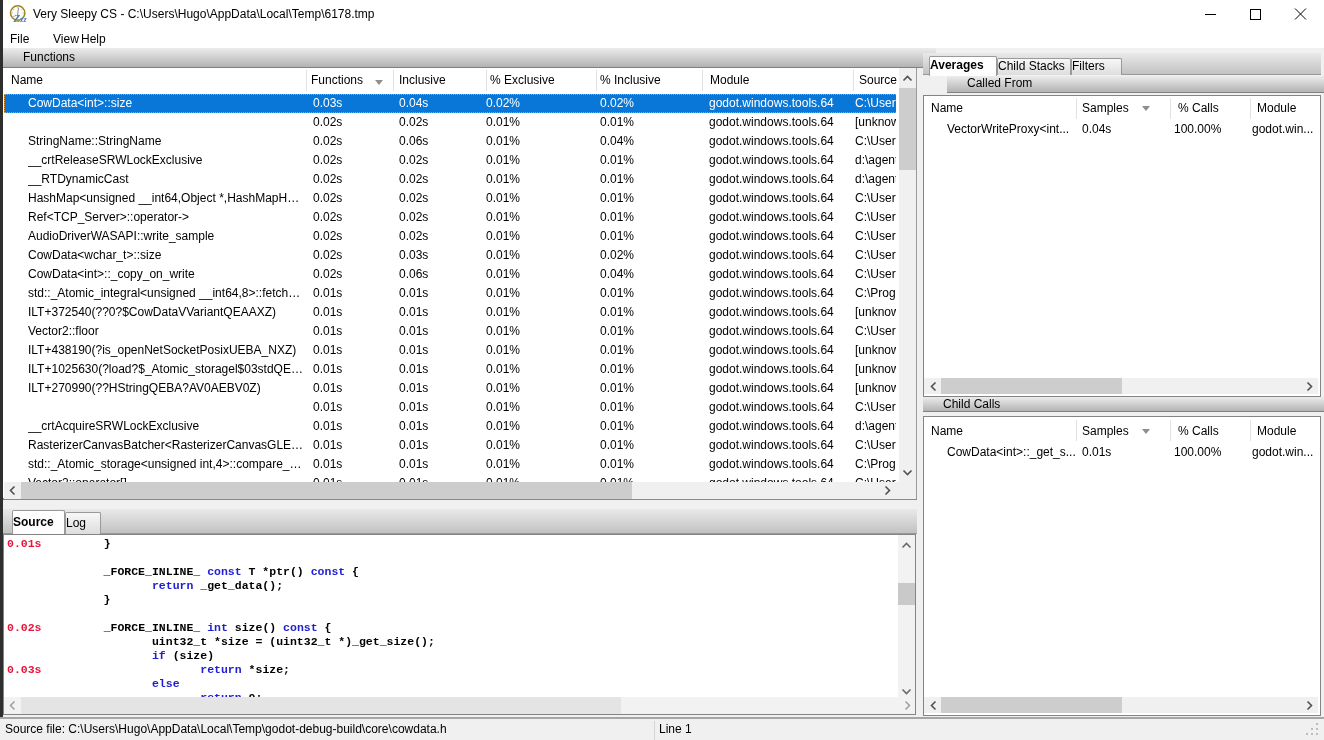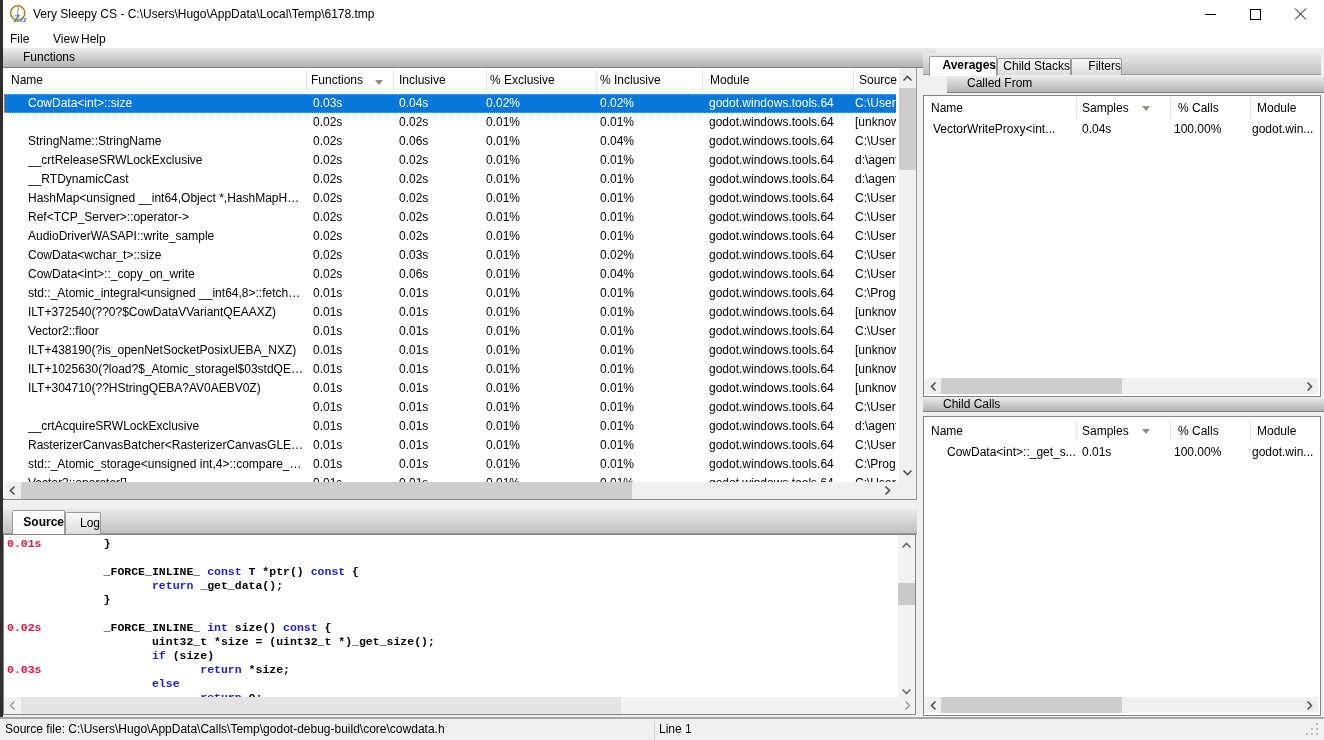--- a/index.html
+++ b/index.html
@@ -2,21 +2,21 @@
 <html><head><meta charset="utf-8"><style>
 html,body{margin:0;padding:0}
 body{width:1324px;height:740px;position:relative;overflow:hidden;background:#f0f0f0;
  font-family:"Liberation Sans",sans-serif;font-size:12px;color:#000;
  -webkit-font-smoothing:antialiased}
 .a{position:absolute}
 .cap{background:linear-gradient(#ececec,#b3b3b3);border-bottom:1px solid #808080;
  line-height:18px;padding-left:20px}
 .tabstrip{background:linear-gradient(#e9e9e9,#c2c2c2);border-bottom:1px solid #989898}
 .tab{position:absolute;border:1px solid #9a9a9a;border-bottom:none;
- border-radius:2px 2px 0 0;text-align:right;background:linear-gradient(#f8f8f8,#ddd)}
+ border-radius:2px 2px 0 0;text-align:left;background:linear-gradient(#f8f8f8,#ddd)}
 .tabsel{background:linear-gradient(#fff,#fdfdfd);font-weight:bold}
 .pane{position:absolute;background:#fff;border:1px solid #848484}
 .hsep{position:absolute;width:1px;background:#e2e2e2}
 .arrD{position:absolute;width:0;height:0;border-left:4px solid transparent;
  border-right:4px solid transparent;border-top:5px solid #908e86}
 .row{position:absolute;left:1px;width:894px;height:19px;line-height:19px}
 .row span{position:absolute;top:0;height:19px;white-space:nowrap;overflow:hidden}
 .cn{left:24px;width:277px;text-overflow:ellipsis}.ce{left:309px;width:80px}.ci{left:395px;width:85px}
 .cp{left:482px;width:105px}.cq{left:596px;width:100px}.cm{left:705px;width:140px}
 .cs{left:851px;width:44px}
@@ -208,21 +208,21 @@
 <div class="row" style="top:267px">
       <span class="cn">ILT+1025630(?load?$_Atomic_storagel$03stdQEBAIW4memory_order)</span>
       <span class="ce">0.01s</span>
       <span class="ci">0.01s</span>
       <span class="cp">0.01%</span>
       <span class="cq">0.01%</span>
       <span class="cm">godot.windows.tools.64</span>
       <span class="cs">[unknow</span>
     </div>
 <div class="row" style="top:286px">
-      <span class="cn">ILT+304710(??HStringQEBA?AV0AEBV0Z)</span>
+      <span class="cn">ILT+270990(??HStringQEBA?AV0AEBV0Z)</span>
       <span class="ce">0.01s</span>
       <span class="ci">0.01s</span>
       <span class="cp">0.01%</span>
       <span class="cq">0.01%</span>
       <span class="cm">godot.windows.tools.64</span>
       <span class="cs">[unknow</span>
     </div>
 <div class="row" style="top:305px">
       <span class="ce">0.01s</span>
       <span class="ci">0.01s</span>
@@ -333,21 +333,21 @@
 <div class="a cap" style="left:947px;top:76px;width:394px;height:16px;line-height:15px">Called From</div>
 <div class="pane" style="left:923px;top:95px;width:396px;height:300px">
  <div class="a" style="left:7px;top:0;height:25px;line-height:25px">Name</div>
  <div class="a" style="left:158px;top:0;height:25px;line-height:25px">Samples</div>
  <div class="a" style="left:254px;top:0;height:25px;line-height:25px">% Calls</div>
  <div class="a" style="left:333px;top:0;height:25px;line-height:25px">Module</div>
  <div class="arrD" style="left:218px;top:10px"></div>
  <div class="hsep" style="left:152px;top:2px;height:21px"></div>
  <div class="hsep" style="left:246px;top:2px;height:21px"></div>
  <div class="hsep" style="left:326px;top:2px;height:21px"></div>
- <div class="a" style="left:9px;top:24px;width:129px;height:19px;line-height:19px;overflow:hidden;white-space:nowrap">VectorWriteProxy&lt;int...</div>
+ <div class="a" style="left:23px;top:24px;width:129px;height:19px;line-height:19px;overflow:hidden;white-space:nowrap">VectorWriteProxy&lt;int...</div>
  <div class="a" style="left:158px;top:24px;height:19px;line-height:19px">0.04s</div>
  <div class="a" style="left:250px;top:24px;height:19px;line-height:19px">100.00%</div>
  <div class="a" style="left:328px;top:24px;width:66px;height:19px;line-height:19px;overflow:hidden;white-space:nowrap">godot.win...</div>
  <div class="a sb" style="left:0;top:282px;width:394px;height:16px"></div>
  <svg class="a" style="left:5px;top:285px" width="9" height="11">
       <path d="M6.5 1.5 L2.5 5.5 L6.5 9.5" fill="none" stroke="#505050" stroke-width="1.6"></path>
     </svg>
  <div class="thumb" style="left:17px;top:282px;width:181px;height:16px"></div>
  <svg class="a" style="left:381px;top:285px" width="9" height="11">
       <path d="M2.5 1.5 L6.5 5.5 L2.5 9.5" fill="none" stroke="#505050" stroke-width="1.6"></path>
@@ -373,21 +373,21 @@
       <path d="M6.5 1.5 L2.5 5.5 L6.5 9.5" fill="none" stroke="#505050" stroke-width="1.6"></path>
     </svg>
  <div class="thumb" style="left:17px;top:280px;width:181px;height:16px"></div>
  <svg class="a" style="left:381px;top:283px" width="9" height="11">
       <path d="M2.5 1.5 L6.5 5.5 L2.5 9.5" fill="none" stroke="#505050" stroke-width="1.6"></path>
     </svg>
 </div>
 
 <div class="a" style="left:0;top:717px;width:1324px;height:23px;background:#f0f0f0;border-top:2px solid #a6a6a6"></div>
 <div class="a" style="left:654px;top:721px;width:1px;height:19px;background:#d4d4d4"></div>
-<div class="a" style="left:5px;top:722px">Source file: C:\Users\Hugo\AppData\Calls\Temp\godot-debug-build\core\cowdata.h</div>
+<div class="a" style="left:5px;top:722px">Source file: C:\Users\Hugo\AppData\Local\Temp\godot-debug-build\core\cowdata.h</div>
 <div class="a" style="left:659px;top:722px">Line 1</div>
 <svg class="a" style="left:1305px;top:722px" width="15" height="15">
 <g fill="#bdbdbd">
       <rect x="11" y="11" width="2" height="2"></rect>
       <rect x="6" y="11" width="2" height="2"></rect>
       <rect x="1" y="11" width="2" height="2"></rect>
       <rect x="11" y="6" width="2" height="2"></rect>
       <rect x="6" y="6" width="2" height="2"></rect>
       <rect x="11" y="1" width="2" height="2"></rect>
     </g>

